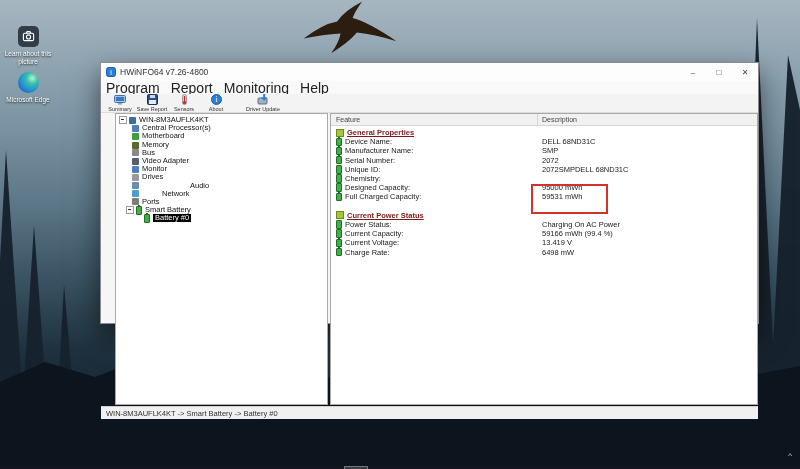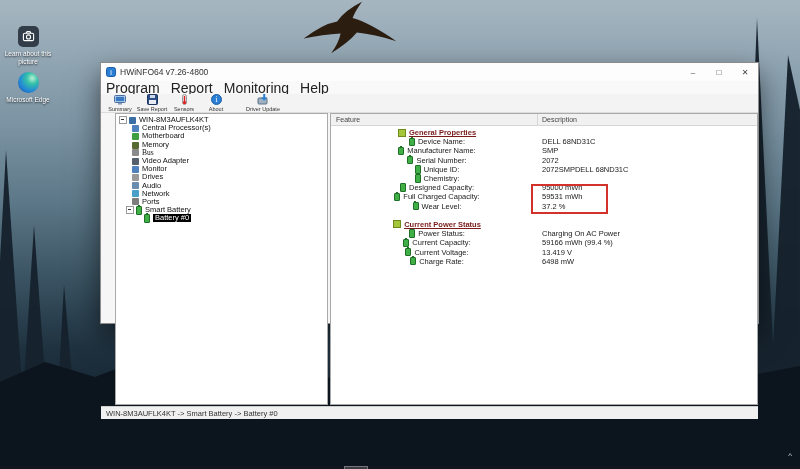--- a/index.html
+++ b/index.html
@@ -40,21 +40,21 @@
   .exp{width:6px;height:6px;border:1px solid #9a9a9a;background:#fff;margin-right:2px;flex:none;position:relative;}
   .exp:before{content:"";position:absolute;left:1px;top:2.2px;width:3px;height:1px;background:#333;}
   .sel-label{background:#000000;color:#fff;padding:0 2px;}
   #feature-pane{left:229px;top:50px;width:428px;height:292px;background:#fff;border:1px solid #a9a9a9;
                 box-sizing:border-box;overflow:hidden;}
   #col-header{height:11px;background:#f1f1f1;border-bottom:1px solid #d6d6d6;display:flex;align-items:center;
               font-size:7px;color:#444;}
   #col-header .c1{width:207px;padding-left:5px;box-sizing:border-box;border-right:1px solid #d6d6d6;height:100%;display:flex;align-items:center;}
   #col-header .c2{padding-left:4px;}
   .fr{display:flex;align-items:center;height:9.2px;line-height:9px;font-size:7.5px;color:#1a1a1a;white-space:nowrap;}
-  .fc1{width:207px;display:flex;align-items:center;padding-left:5px;box-sizing:border-box;flex:none;justify-content:center;}
+  .fc1{width:207px;display:flex;align-items:center;padding-left:5px;box-sizing:border-box;flex:none;}
   .fc2{padding-left:4px;}
   .fbat{width:4px;height:6.5px;background:#3faf46;border:0.5px solid #1f6f28;border-radius:1px;position:relative;flex:none;margin-right:3px;}
   .fbat:before{content:"";position:absolute;top:-1.5px;left:0.8px;width:2px;height:1.5px;background:#1f6f28;}
   .sec-ico{width:6px;height:6px;background:#a4c63a;border:0.5px solid #6d8a1a;margin-right:3px;flex:none;}
   .sec-title{font-weight:bold;color:#7a1a1a;text-decoration:underline;font-size:7.5px;}
   .spacer{height:9.2px;}
   #statusbar{left:0;top:343px;width:100%;height:13px;background:#f0f0f0;border-top:1px solid #d0d0d0;
              display:flex;align-items:center;padding-left:5px;box-sizing:border-box;font-size:7.5px;color:#333;}
   
   #hl-box{left:531px;top:184px;width:73px;height:26px;border:2px solid #d2322a;z-index:50;}
@@ -185,41 +185,41 @@
       <span>Central Processor(s)</span>
     </div>
     <div class="tr" style="padding-left:16px;">
       <span class="ti" style="background:#3f9e3f;"></span>
       <span>Motherboard</span>
     </div>
     <div class="tr" style="padding-left:16px;align-items:flex-end;">
       <span class="ti" style="background:#556b2f;"></span>
       <span>Memory</span>
     </div>
-    <div class="tr" style="padding-left:16px;font-family:Liberation Serif, serif;">
+    <div class="tr" style="padding-left:16px;">
       <span class="ti" style="background:#8a8a8a;"></span>
       <span>Bus</span>
     </div>
     <div class="tr" style="padding-left:16px;text-align:center;">
       <span class="ti" style="background:#555e6b;"></span>
       <span>Video Adapter</span>
     </div>
     <div class="tr" style="padding-left:16px;">
       <span class="ti" style="background:#4f81bd;"></span>
       <span>Monitor</span>
     </div>
     <div class="tr" style="padding-left:16px;">
       <span class="ti" style="background:#9a9a9a;"></span>
       <span>Drives</span>
     </div>
-    <div class="tr" style="padding-left:16px;">
+    <div class="tr" style="padding-left:16px;gap:48px;">
       <span class="ti" style="background:#6a8caf;"></span>
       <span>Audio</span>
     </div>
-    <div class="tr" style="padding-left:16px;">
+    <div class="tr" style="padding-left:16px;gap:20px;">
       <span class="ti" style="background:#49a0c9;"></span>
       <span>Network</span>
     </div>
     <div class="tr" style="padding-left:16px;">
       <span class="ti" style="background:#7d7d7d;"></span>
       <span>Ports</span>
     </div>
     <div class="tr" style="padding-left:10px;">
       <span class="exp"></span>
       <span class="bat"></span>
@@ -284,27 +284,20 @@
         <span>Designed Capacity:</span>
         </div>
       <div class="fc2">95000 mWh</div>
     </div>
     <div class="fr">
       <div class="fc1">
           <span class="fbat"></span>
         <span>Full Charged Capacity:</span>
         </div>
       <div class="fc2">59531 mWh</div>
-    </div>
-    <div class="fr">
-      <div class="fc1">
-          <span class="fbat"></span>
-        <span>Wear Level:</span>
-        </div>
-      <div class="fc2">37.2 %</div>
     </div>
     <div class="spacer"></div>
     <div class="fr">
       <div class="fc1">
           <span class="sec-ico"></span>
         <span class="sec-title">Current Power Status</span>
         </div>
     </div>
     <div class="fr">
       <div class="fc1">

